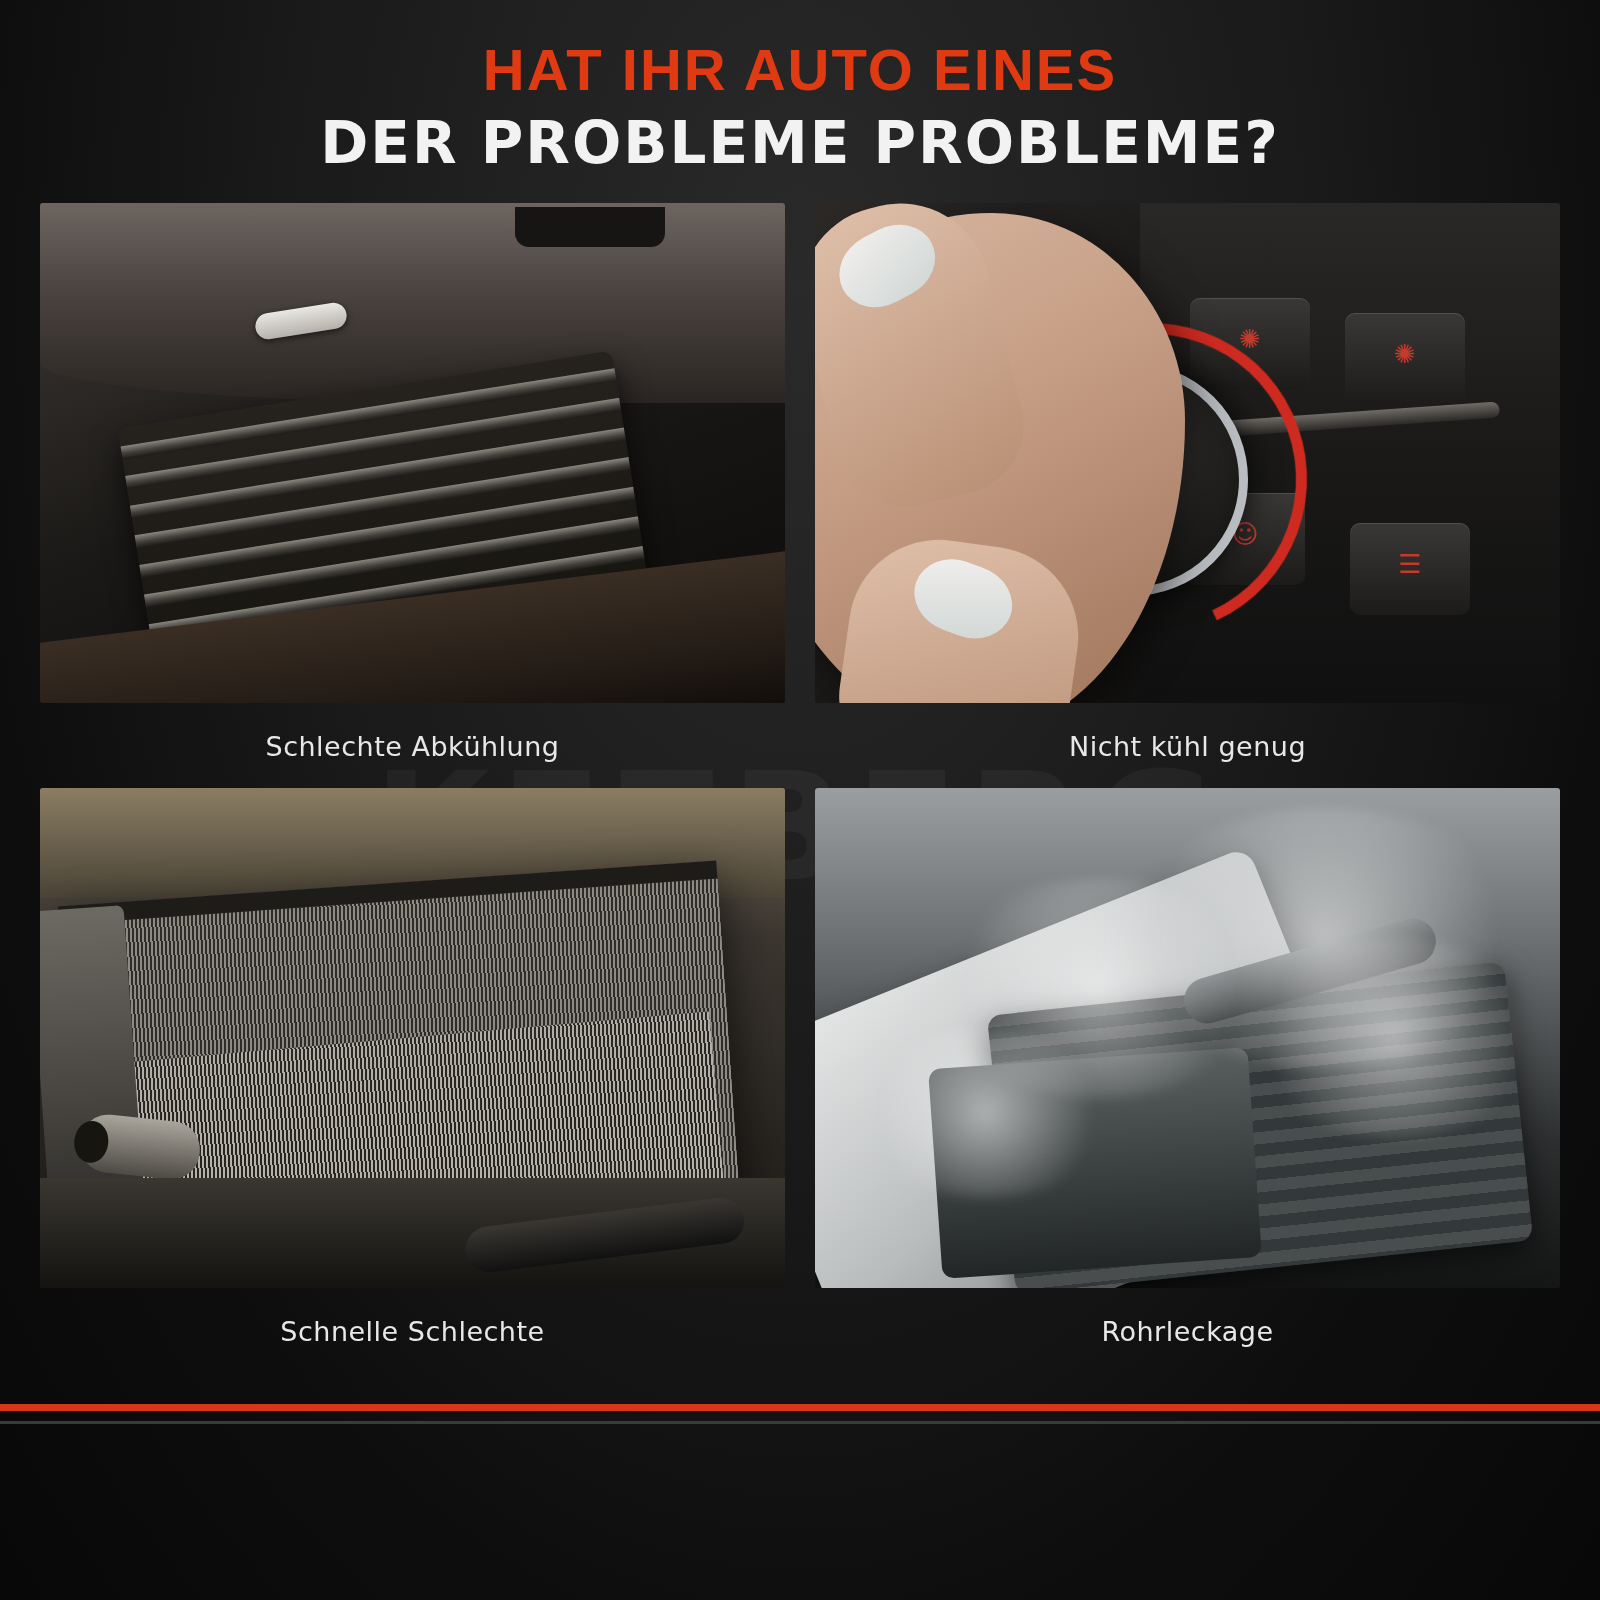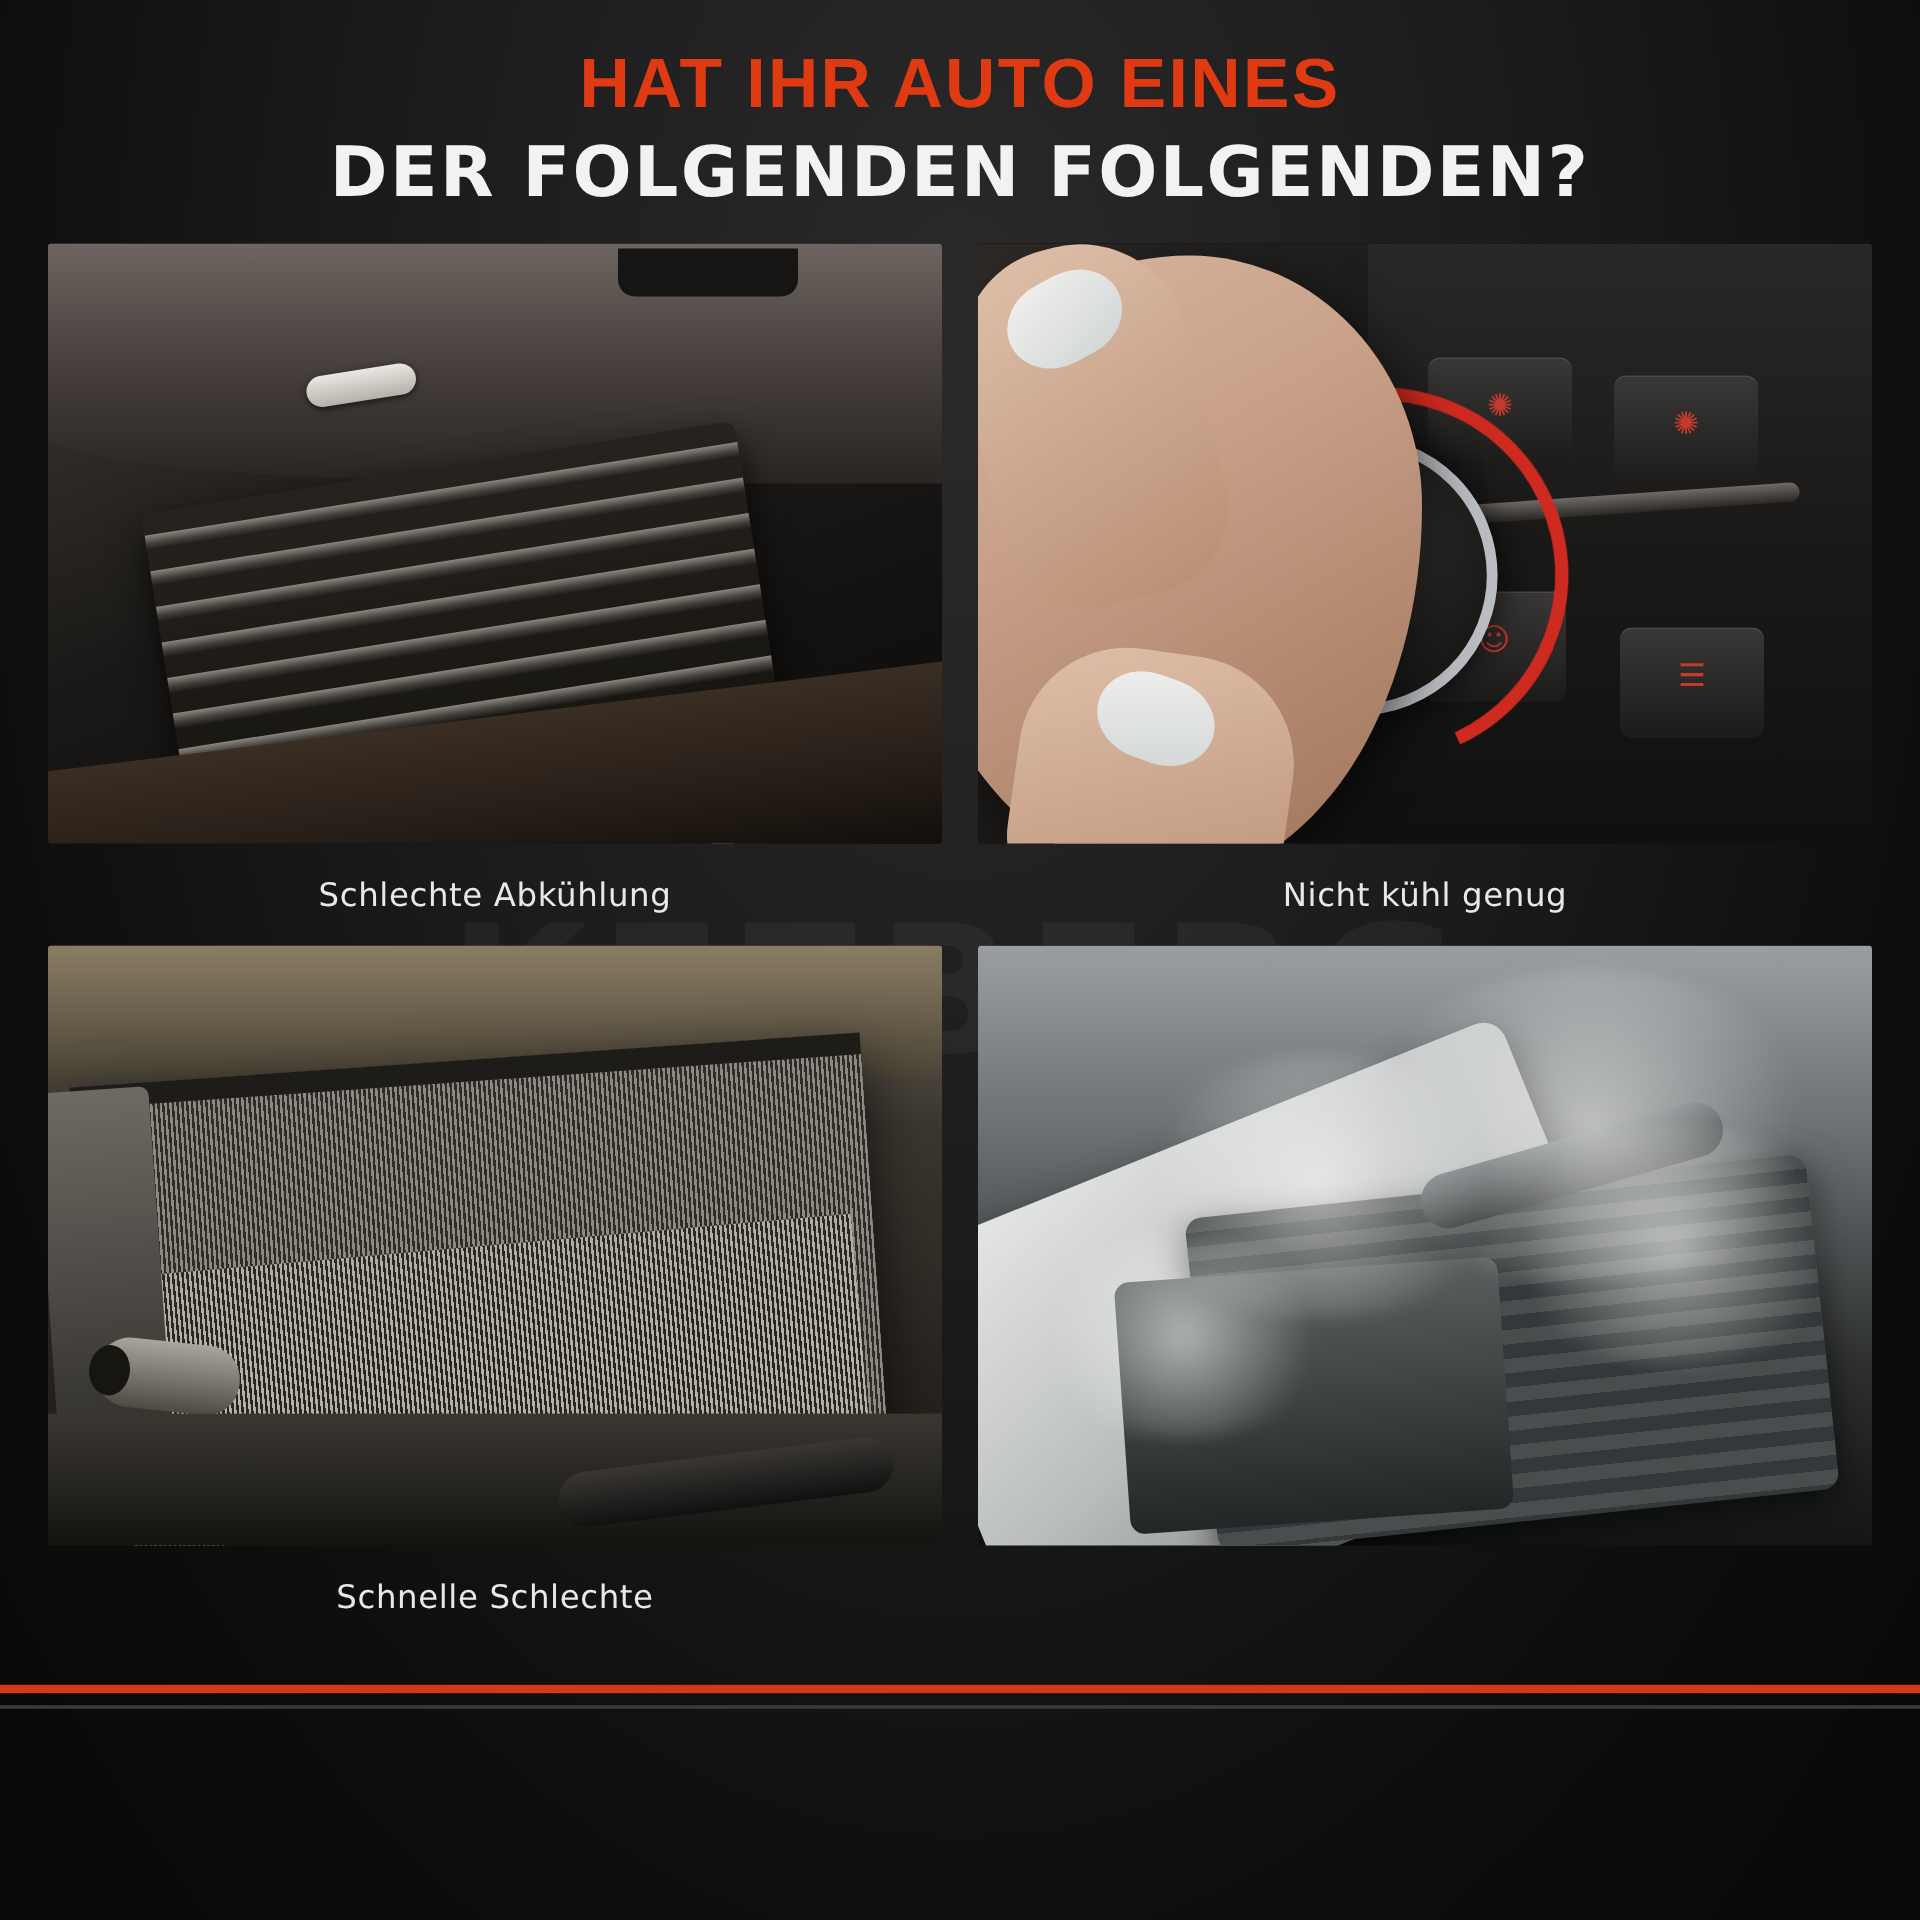--- a/index.html
+++ b/index.html
@@ -289,21 +289,21 @@
 </style>
 </head>
 <body>
 
 <div class="page">
 
   <div class="watermark">KFZBERG</div>
 
   <div class="headline">
     <div class="line1">HAT IHR AUTO EINES</div>
-    <div class="line2">DER FOLGENDEN FOLGENDEN?</div>
+    <div class="line2">DER PROBLEME PROBLEME?</div>
   </div>
 
   <div class="grid">
 
     <div class="cell">
       <div class="photo">
         <div class="vent">
           <div class="dashtop"></div>
           <div class="ventbox">
             <div class="slat" style="top:18px"></div>
@@ -379,20 +379,21 @@
           <div class="hood"></div>
           <div class="block"></div>
           <div class="block2"></div>
           <div class="pipe"></div>
           <div class="steam s1"></div>
           <div class="steam s2"></div>
           <div class="steam s3"></div>
           <div class="steam s4"></div>
         </div>
       </div>
+      <div class="caption">Rohrleckage</div>
     </div>
 
   </div>
 
   <div class="rule-wrap">
     <div class="rule-red"></div>
     <div class="rule-gap"></div>
     <div class="rule-dark"></div>
   </div>
 

